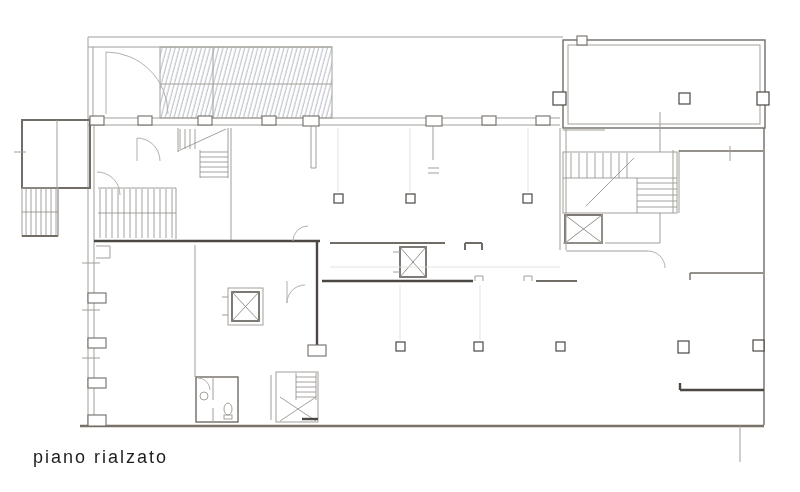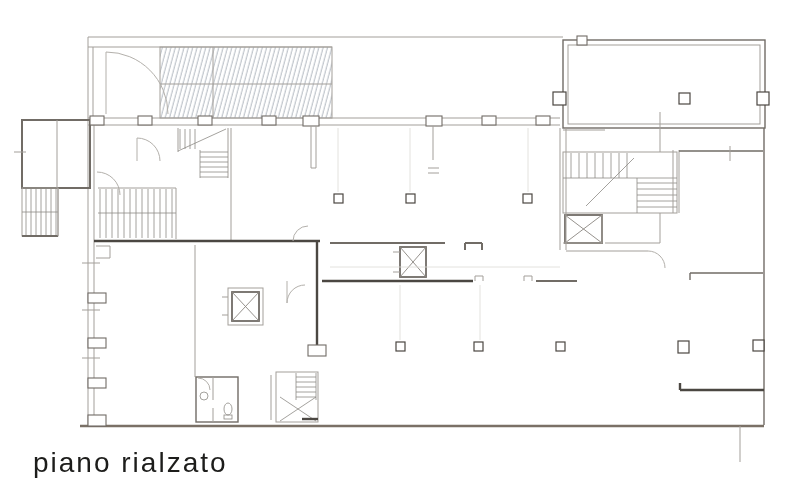--- a/index.html
+++ b/index.html
@@ -20,21 +20,21 @@
   .ft  {stroke:var(--c-faint,#dcdad6);stroke-width:0.8;fill:none;}
   .arc {stroke:var(--c-door-arc,#b3b0ab);stroke-width:1;fill:none;}
   .tread{stroke:#8d8a85;stroke-width:0.8;fill:none;}
   .col {fill:#fff;stroke:var(--c-wall-dark,#4b4742);stroke-width:1.2;}
   .blk {fill:#fff;stroke:var(--c-wall-medium,#716c66);stroke-width:1.1;}
   .elevb{fill:#fff;stroke:var(--c-wall-medium,#716c66);stroke-width:1.8;}
   .elevx{stroke:#8a8680;stroke-width:0.9;fill:none;}
   .fix {stroke:#8d8a85;stroke-width:0.8;fill:none;}
   .plan-title{
     position:absolute;left:33px;top:447px;
-    font-size:28px;letter-spacing:2px;
+    font-size:18px;letter-spacing:2px;
     color:var(--c-label-text,#1d1d1b);
     font-weight:400;
   }
 </style>
 </head>
 <body style="--c-background: #ffffff; --c-wall-dark: #4b4742; --c-wall-medium: #716c66; --c-wall-light: #a39f9a; --c-bottom-wall: #7a7066; --c-hatch: #9aa2ac; --c-door-arc: #b3b0ab; --c-faint: #dcdad6; --c-label-text: #1d1d1b;">
 
 <div class="plan-wrap">
   <svg viewBox="0 0 800 492" width="800" height="492">
     <defs>

